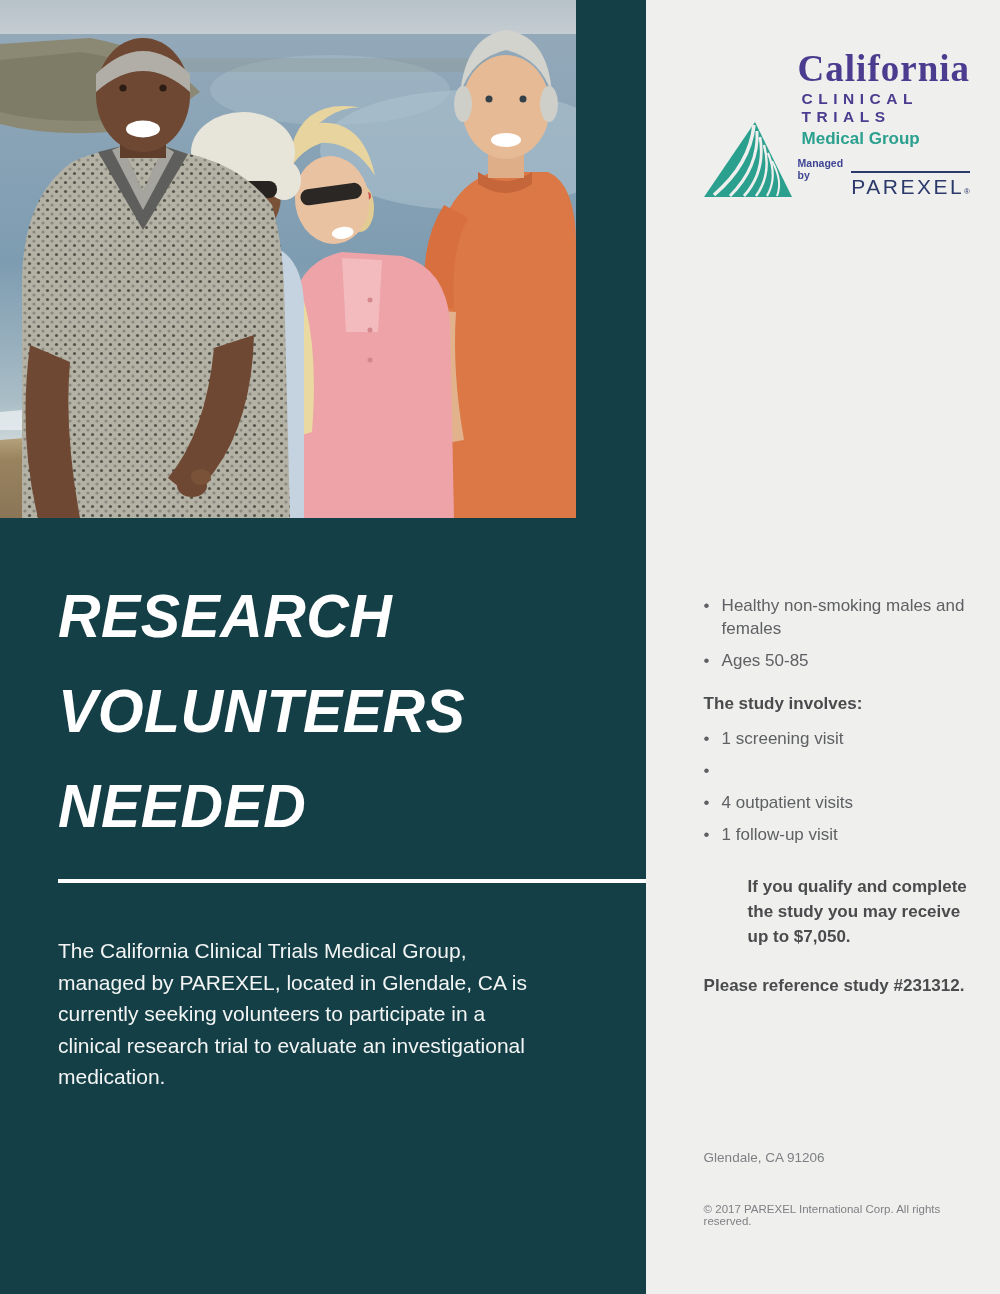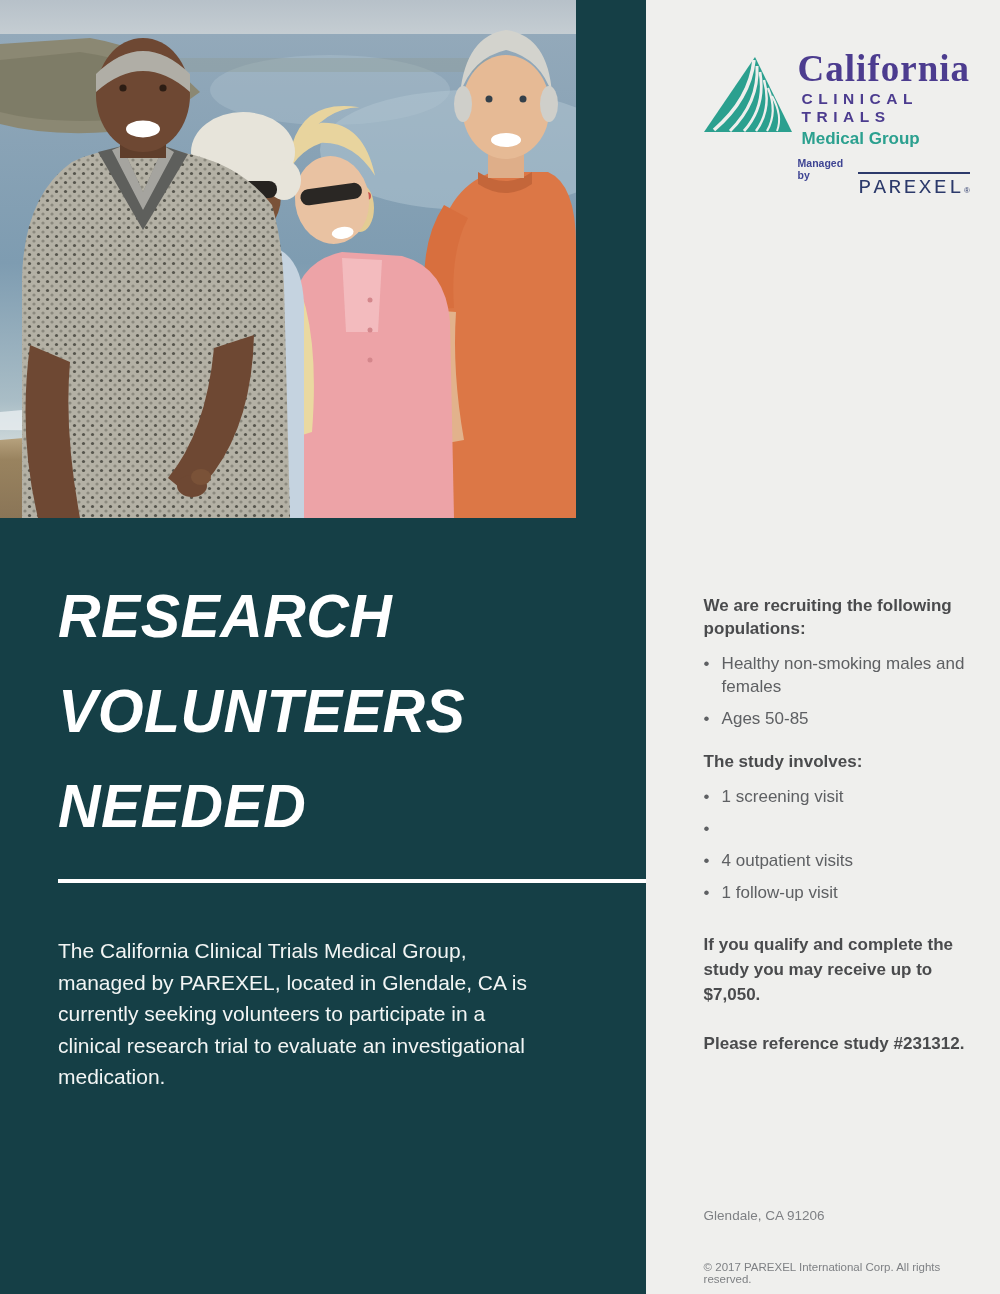--- a/index.html
+++ b/index.html
@@ -17,44 +17,44 @@
               font-style:italic; color:#ffffff; letter-spacing:0.5px;
               transform:scaleX(.95); transform-origin:left top; }
   .headline span { display:block; }
   .rule { border:none; height:4px; background:#ffffff; margin:26px 0 0 58px; width:calc(100% - 58px); }
   .teal-paragraph { margin:52px 48px 0 58px; max-width:472px; font-size:21px; line-height:31.5px;
                     color:#F2F5F4; font-weight:400; }
 
   
   .right-col { flex:1; background:#EFEFED; padding-left:58px; padding-right:30px; }
 
-  .logo { margin-top:50px; display:flex; align-items:flex-start; }
+  .logo { margin-top:50px; display:flex; align-items:flex-end; }
   .logo-tri { flex:none; margin-top:4px; }
   .logo-text { margin-left:6px; }
   .logo-california { font-family:"Liberation Serif", serif; font-weight:700; font-size:37px;
                      line-height:38px; color:#4C3C8F; letter-spacing:1px; }
   .logo-clinical { font-size:15.5px; font-weight:700; letter-spacing:5.5px; color:#4C3C8F;
                    margin-top:2px; margin-left:4px; }
   .logo-group { font-size:17px; font-weight:700; color:#2BA08F; margin-top:3px; margin-left:4px; }
   .managed-row { display:flex; justify-content:flex-end; align-items:flex-end; margin-top:8px; }
   .managed-by { font-size:10.5px; font-weight:700; color:#3E4493; margin-right:7px; margin-bottom:18px; }
   .parexel-wrap { border-top:2px solid #2C3A6B; padding-top:2px; }
-  .parexel { font-family:Liberation Mono, monospace; font-size:21px; letter-spacing:2.5px; color:#2C3A6B; }
+  .parexel { font-family:Liberation Sans, sans-serif; font-size:21px; letter-spacing:2.5px; color:#2C3A6B; }
   .reg { font-size:8px; color:#2C3A6B; vertical-align:baseline; }
 
   .details { margin-top:395px; color:#4A4B4D; }
   .sec-heading { font-size:17px; line-height:23px; font-weight:700; color:#4A4B4D; max-width:300px; }
   .blist { list-style:none; margin-top:12px; }
   .blist li { display:flex; font-size:17px; line-height:23px; color:#5E6063; margin-bottom:9px; }
   .blist .blt { flex:none; width:18px; color:#5E6063; }
   .list-recruiting { max-width:300px; }
   .list-study { max-width:345px; }
   .mt-study { margin-top:20px; }
   .bold-para { font-size:17px; line-height:25px; font-weight:700; color:#4A4B4D; max-width:340px; }
-  .qualify { margin-top:28px; }
+  .qualify { margin-top:28px;margin-left:44px; }
   .reference { margin-top:24px; }
 
   .address { margin-top:150px; font-size:13.5px; line-height:19px; color:#7E8084; }
   .copyright { margin-top:36px; font-size:11.5px; color:#7E8084; }
 </style>
 </head>
 <body>
 
 <div class="page">
 
@@ -195,21 +195,20 @@
         <div class="logo-clinical">CLINICAL TRIALS</div>
         <div class="logo-group">Medical Group</div>
         <div class="managed-row">
           <span class="managed-by">Managed by</span>
           <span class="parexel-wrap"><span class="parexel">PAREXEL</span><span class="reg">®</span></span>
         </div>
       </div>
     </div>
 
     <div class="details">
-      <h3 class="sec-heading">We are recruiting the following populations:</h3>
       <ul class="blist list-recruiting">
         <li>
             <span class="blt">•</span>
             <span>Healthy non-smoking males and females</span>
           </li>
         <li>
             <span class="blt">•</span>
             <span>Ages 50-85</span>
           </li>
       </ul>

